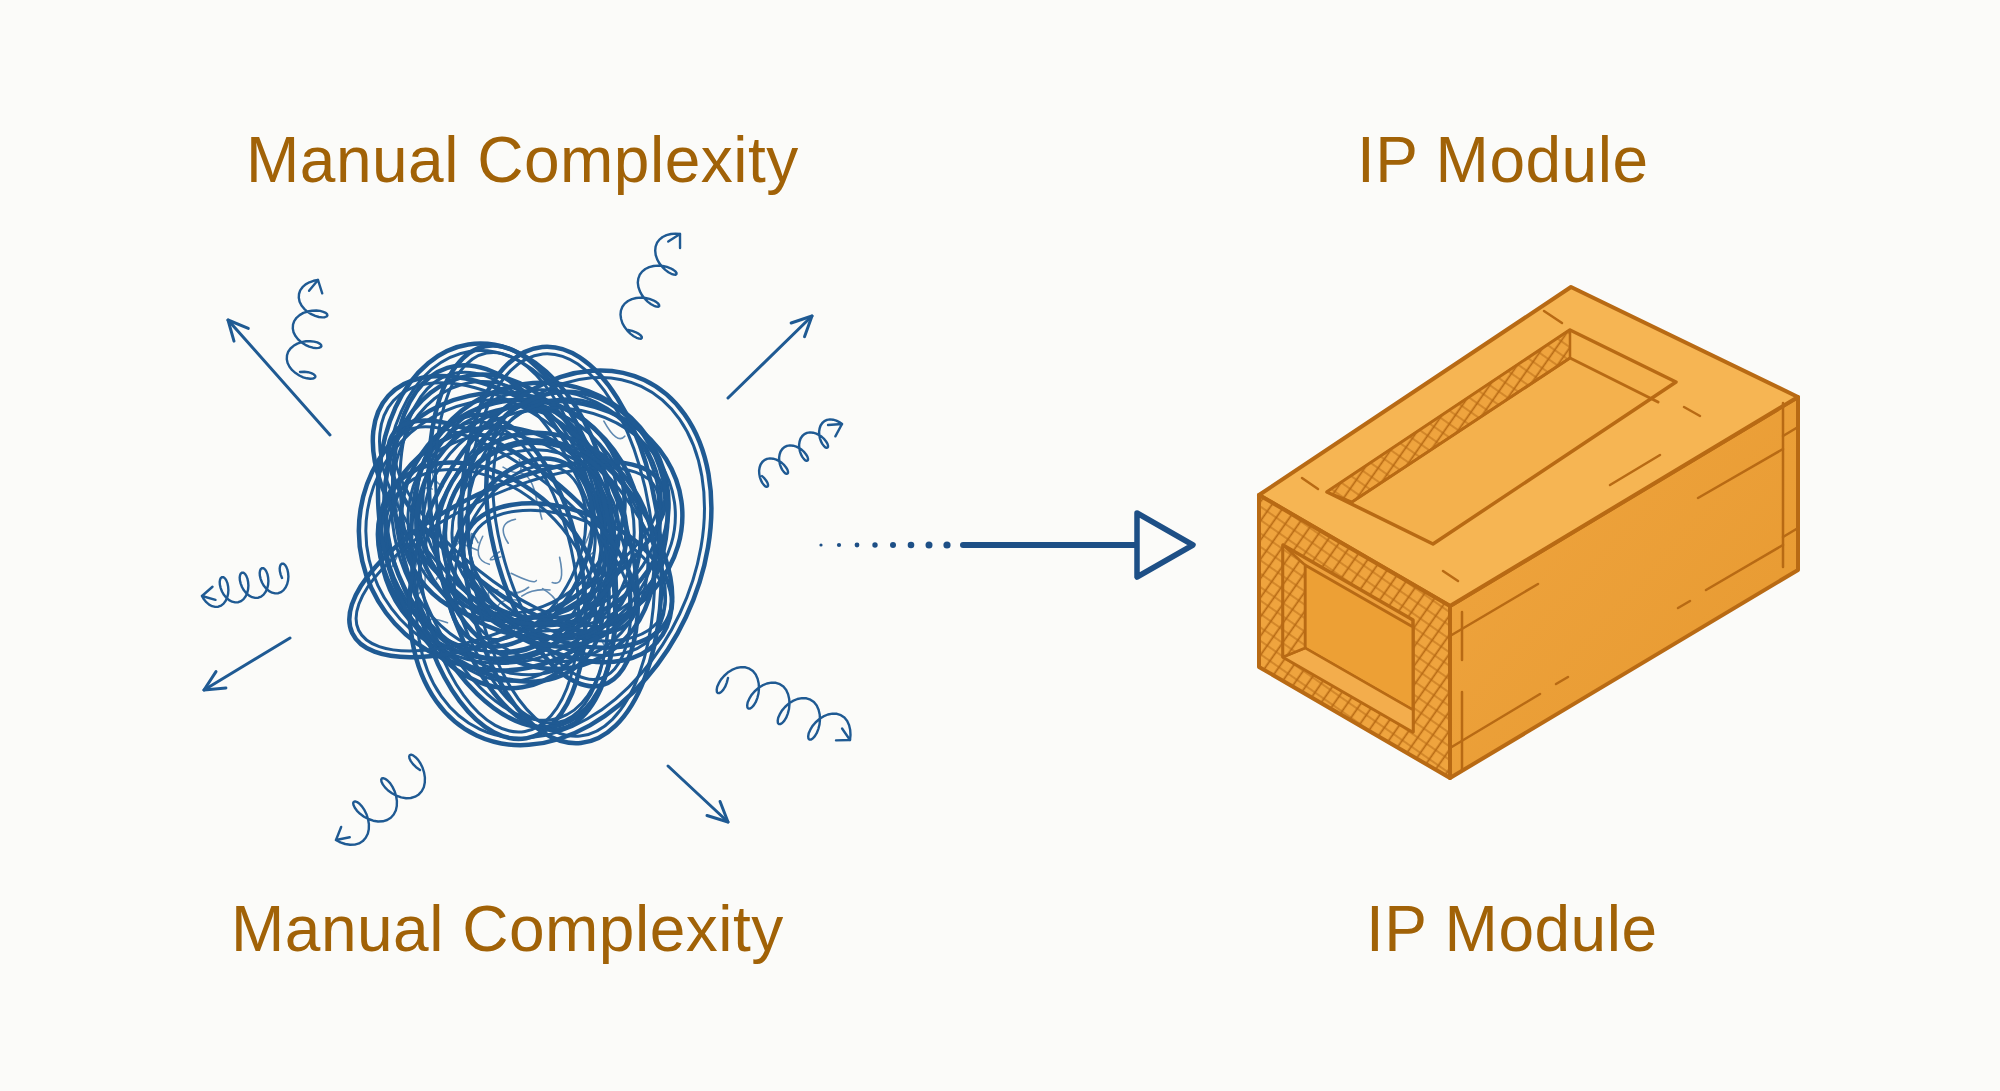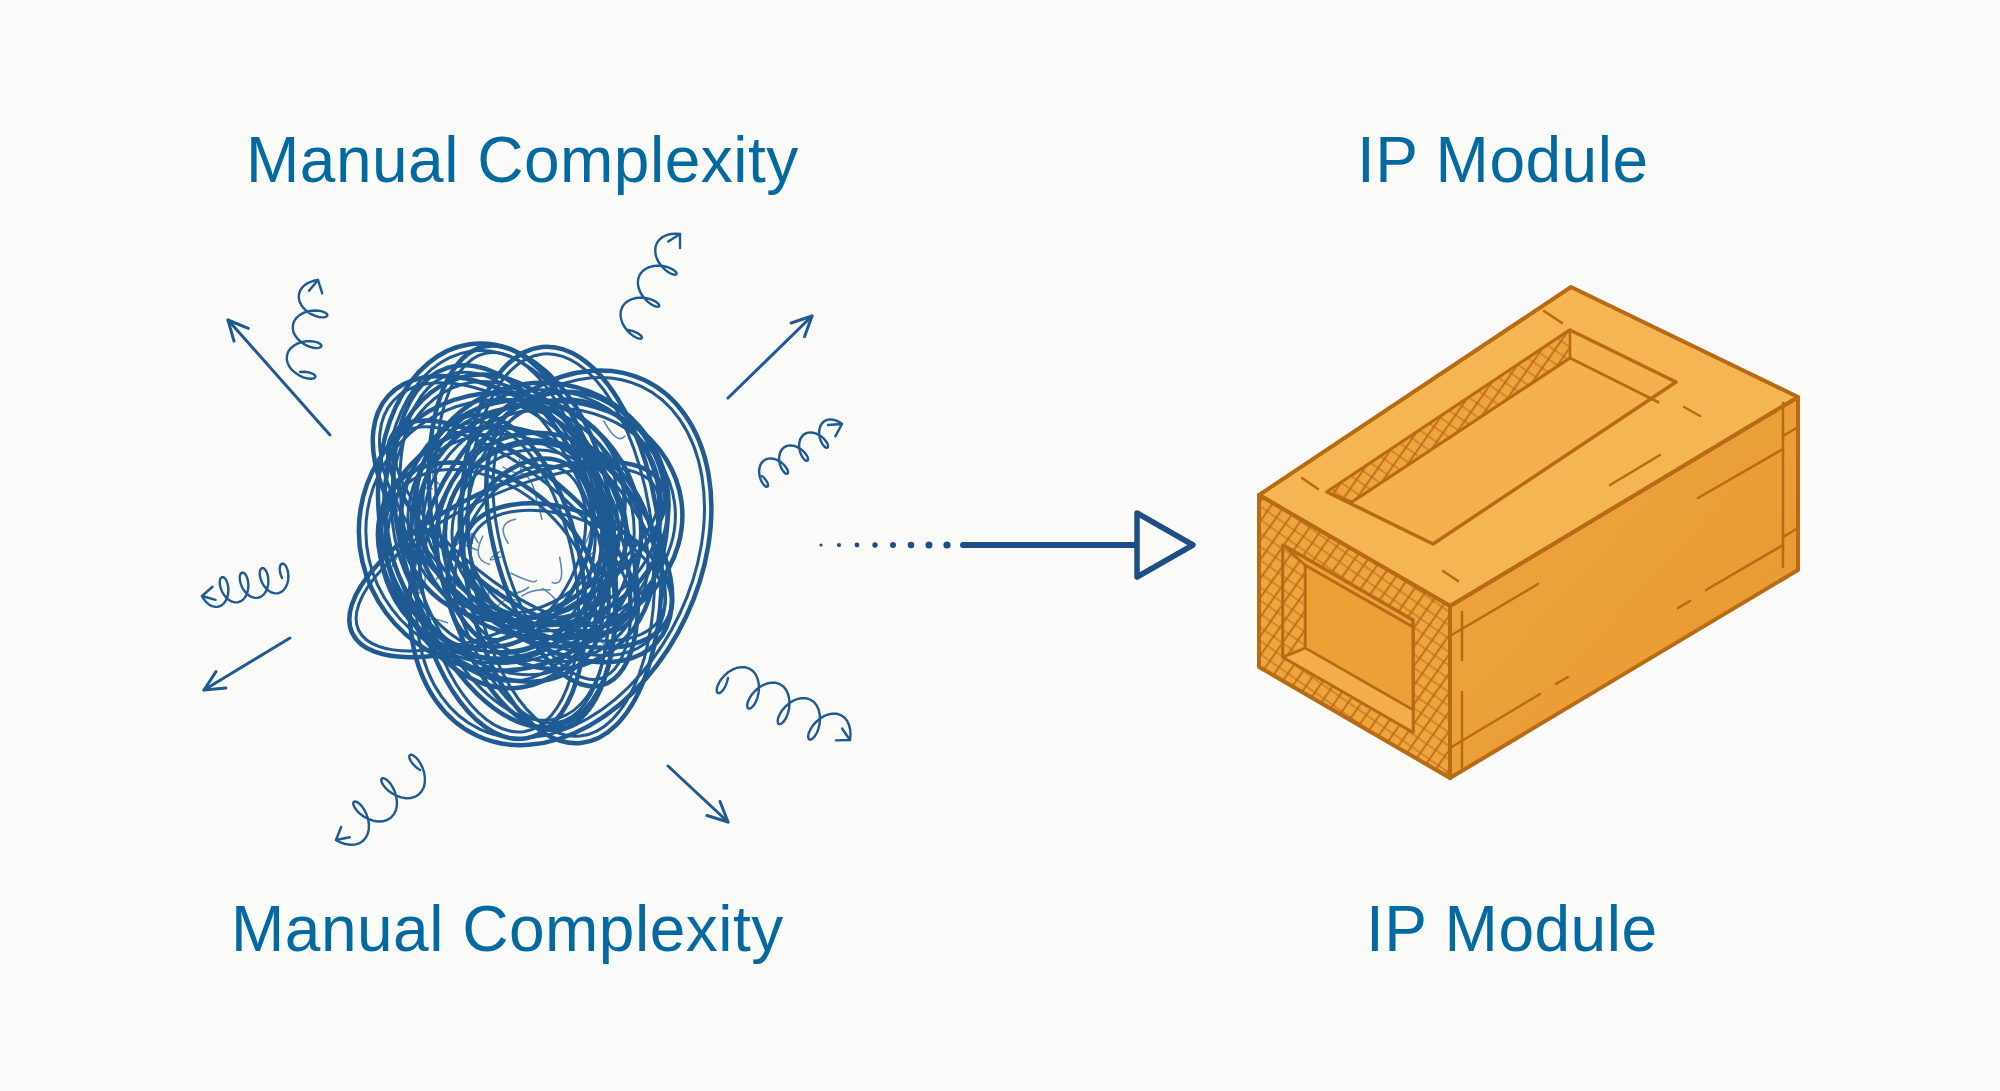--- a/index.html
+++ b/index.html
@@ -4,21 +4,21 @@
 <style>
   html, body { margin: 0; padding: 0; }
   body {
     width: 2000px; height: 1091px; overflow: hidden;
     background: #fbfbf9;
     font-family: "Liberation Sans", "DejaVu Sans", sans-serif;
     position: relative;
   }
   .label {
     position: absolute;
-    color: #0369a1;
+    color: #a16207;
     font-size: 64px;
     line-height: 1;
     white-space: nowrap;
     letter-spacing: 0.5px;
   }
   #lbl-left-top   { left: 246px; top: 128px; }
   #lbl-right-top  { left: 1357px; top: 128px; }
   #lbl-left-bot   { left: 231px; top: 897px; }
   #lbl-right-bot  { left: 1366px; top: 897px; }
   svg.art { position: absolute; left: 0; top: 0; }

